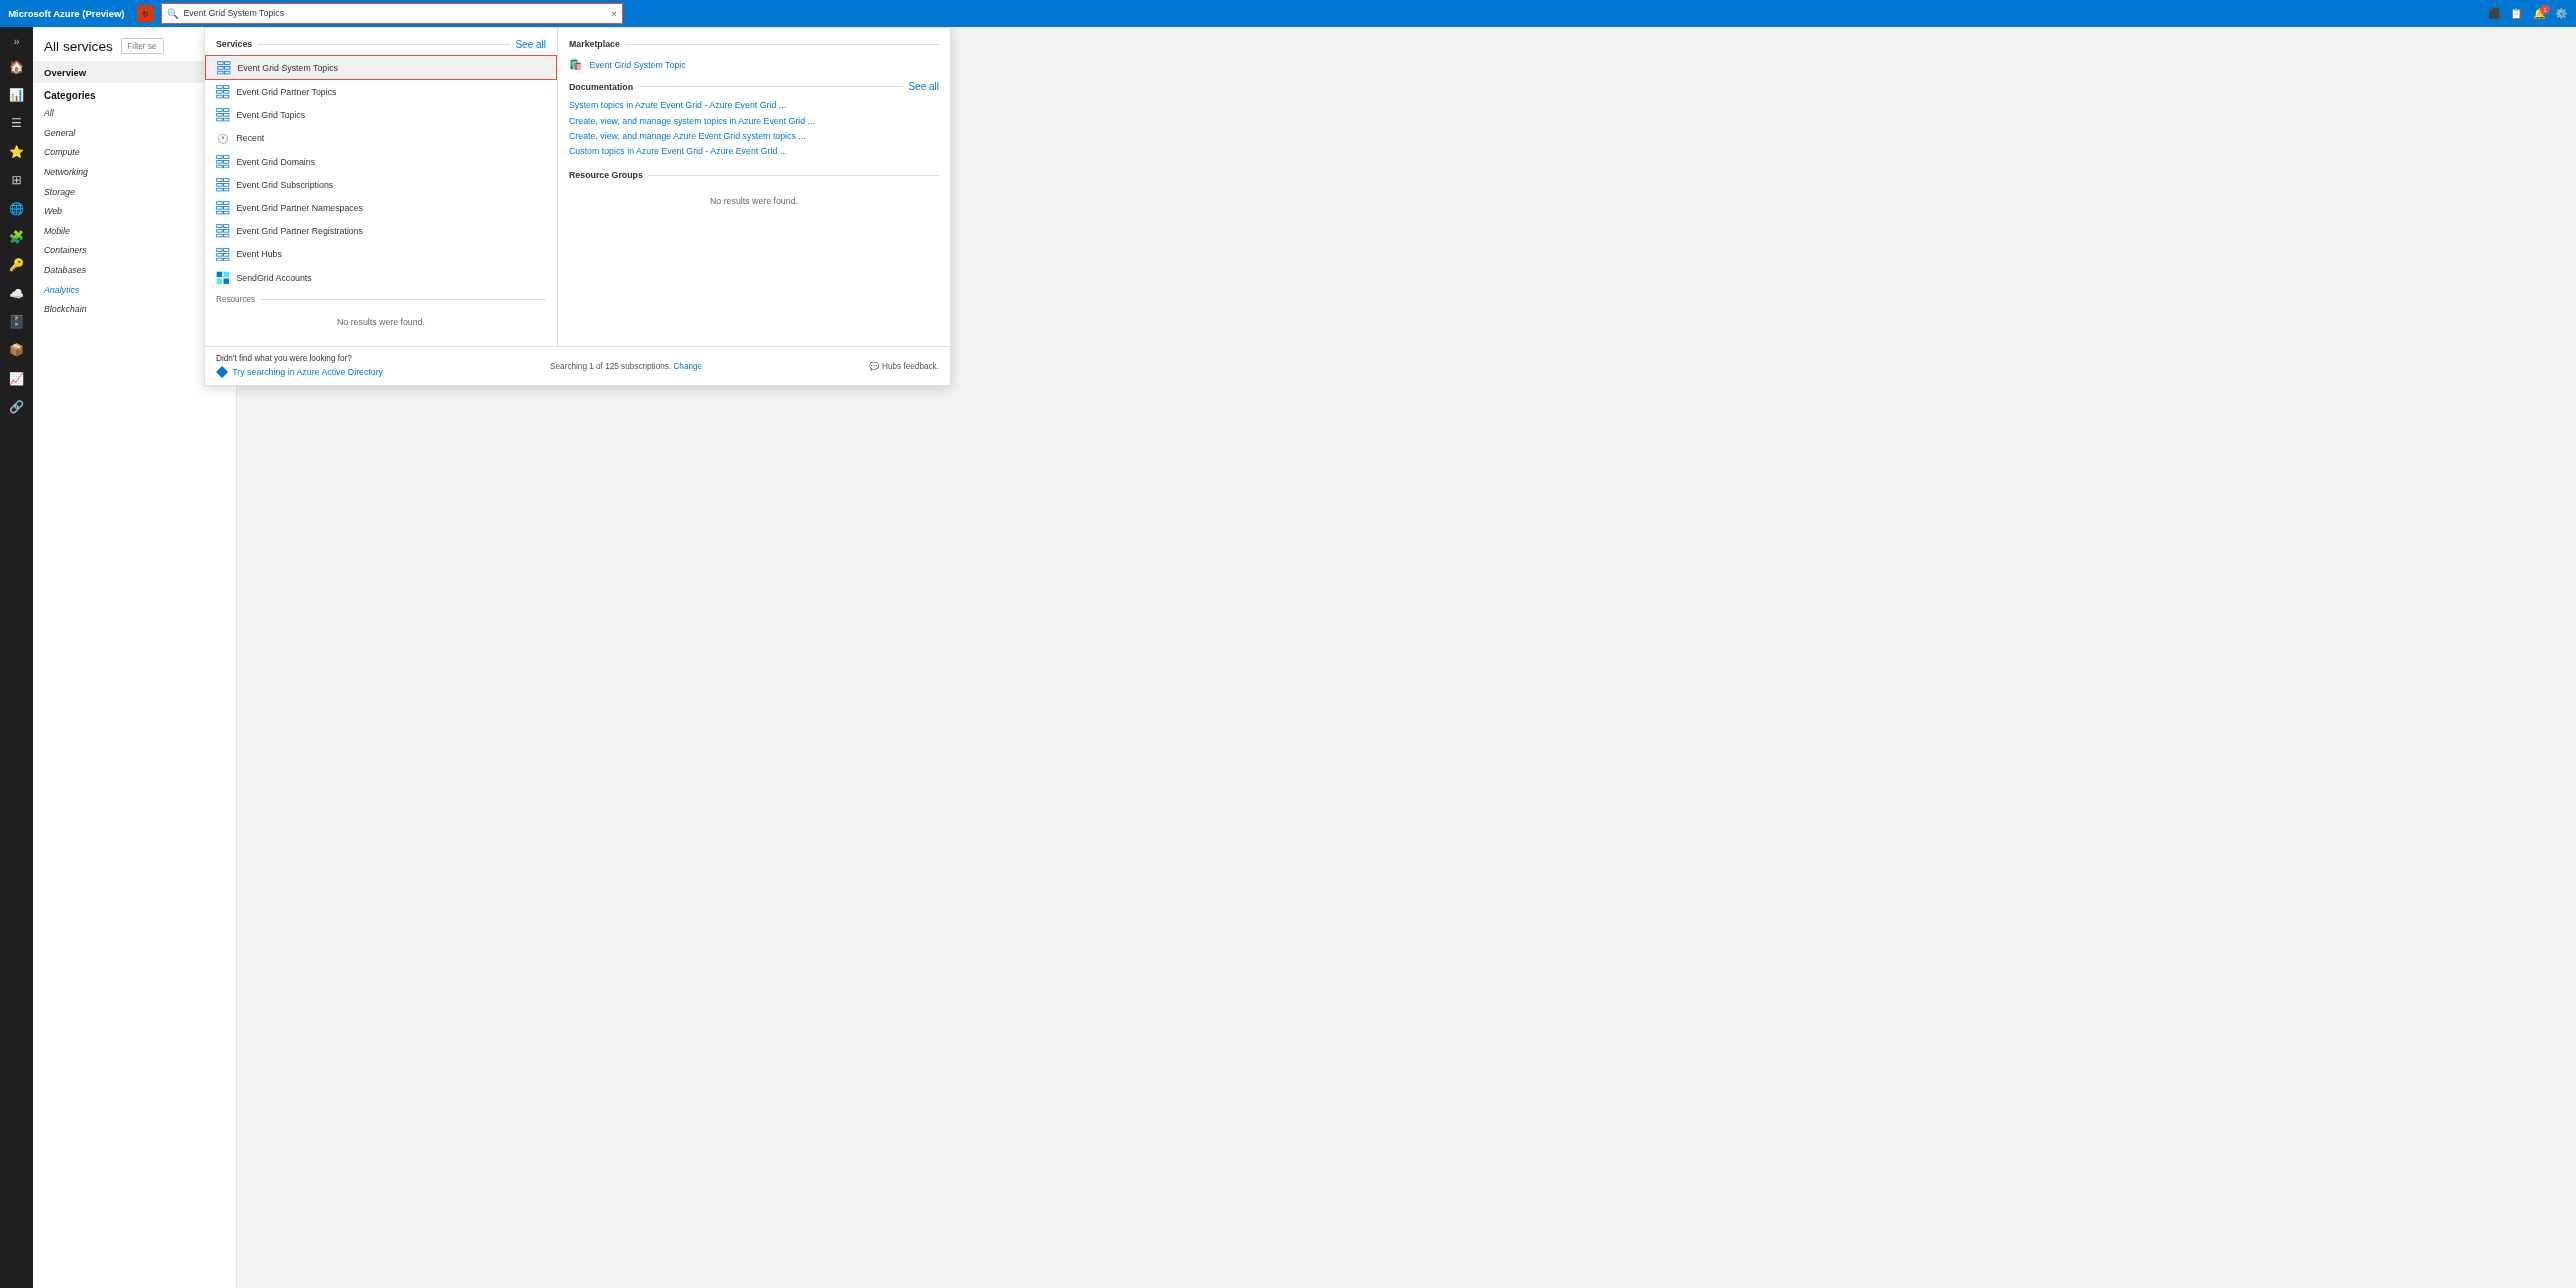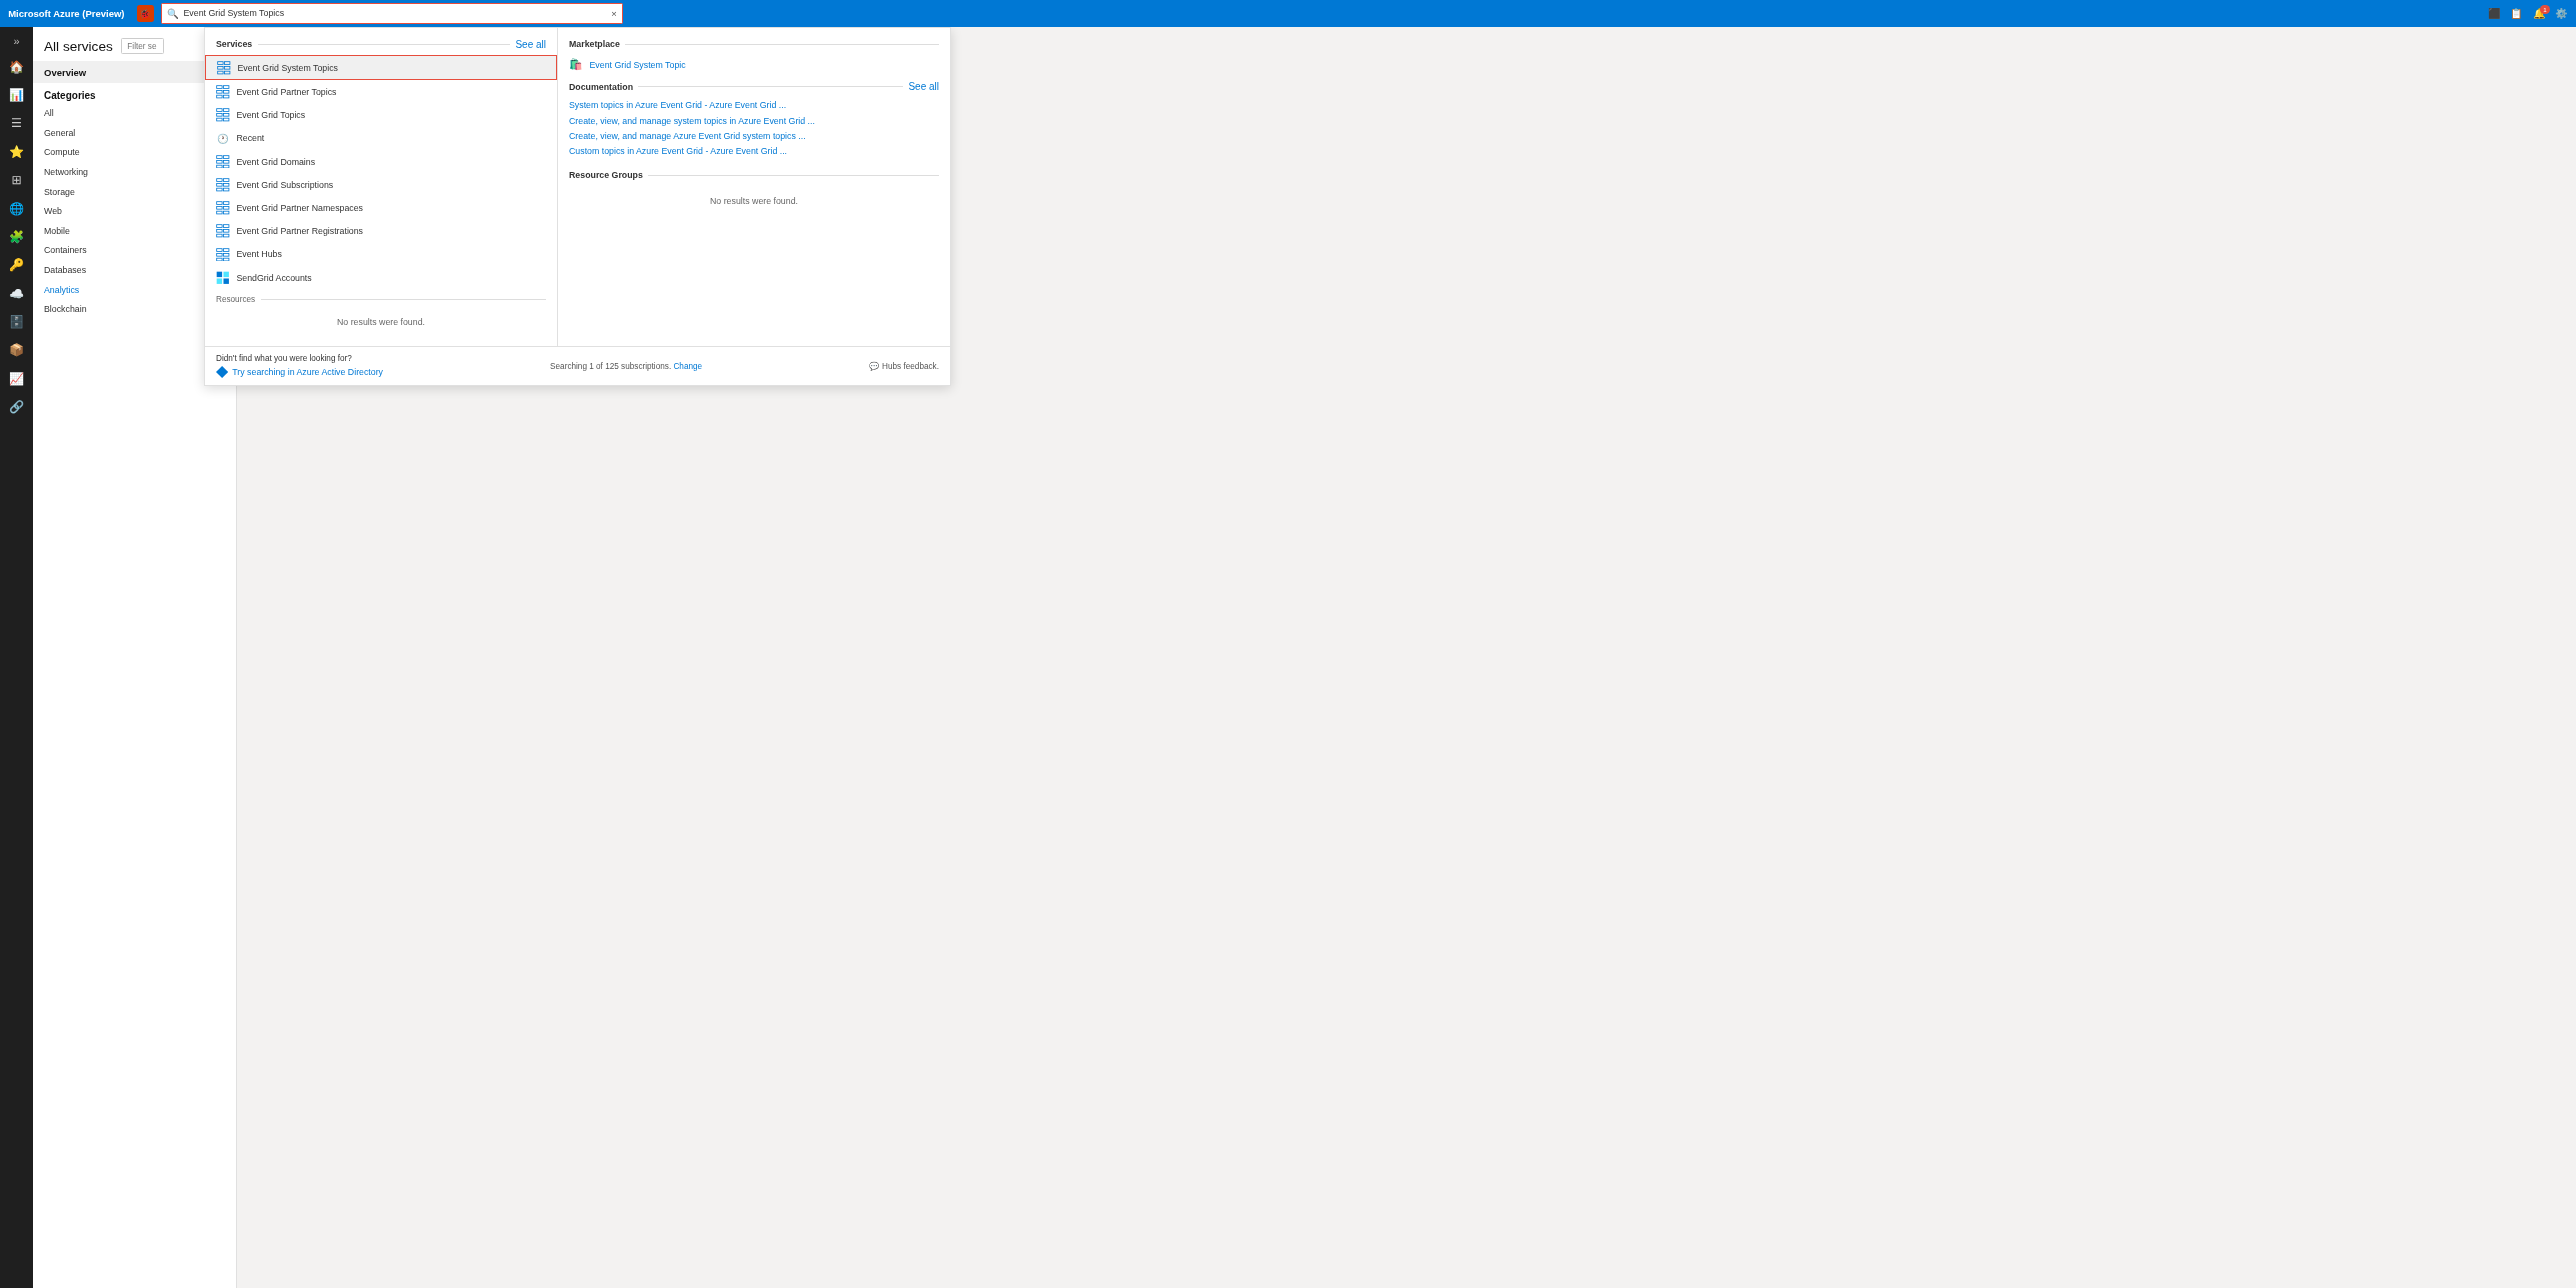--- a/index.html
+++ b/index.html
@@ -178,20 +178,21 @@
     }
     .categories-title {
       padding: 6.8px 11px 2.7px 11px;
       font-size: 10px;
       font-weight: 700;
       color: #111;
     }
     .category-list {
       overflow-y: auto;
       flex: 1;
+      font-style: italic;
     }
     .category-item {
       padding: 4.8px 11px;
       font-size: 8.8px;
       color: #333;
       cursor: pointer;
     }
     .category-item.analytics {
       color: #0078d4;
       font-weight: 500;

